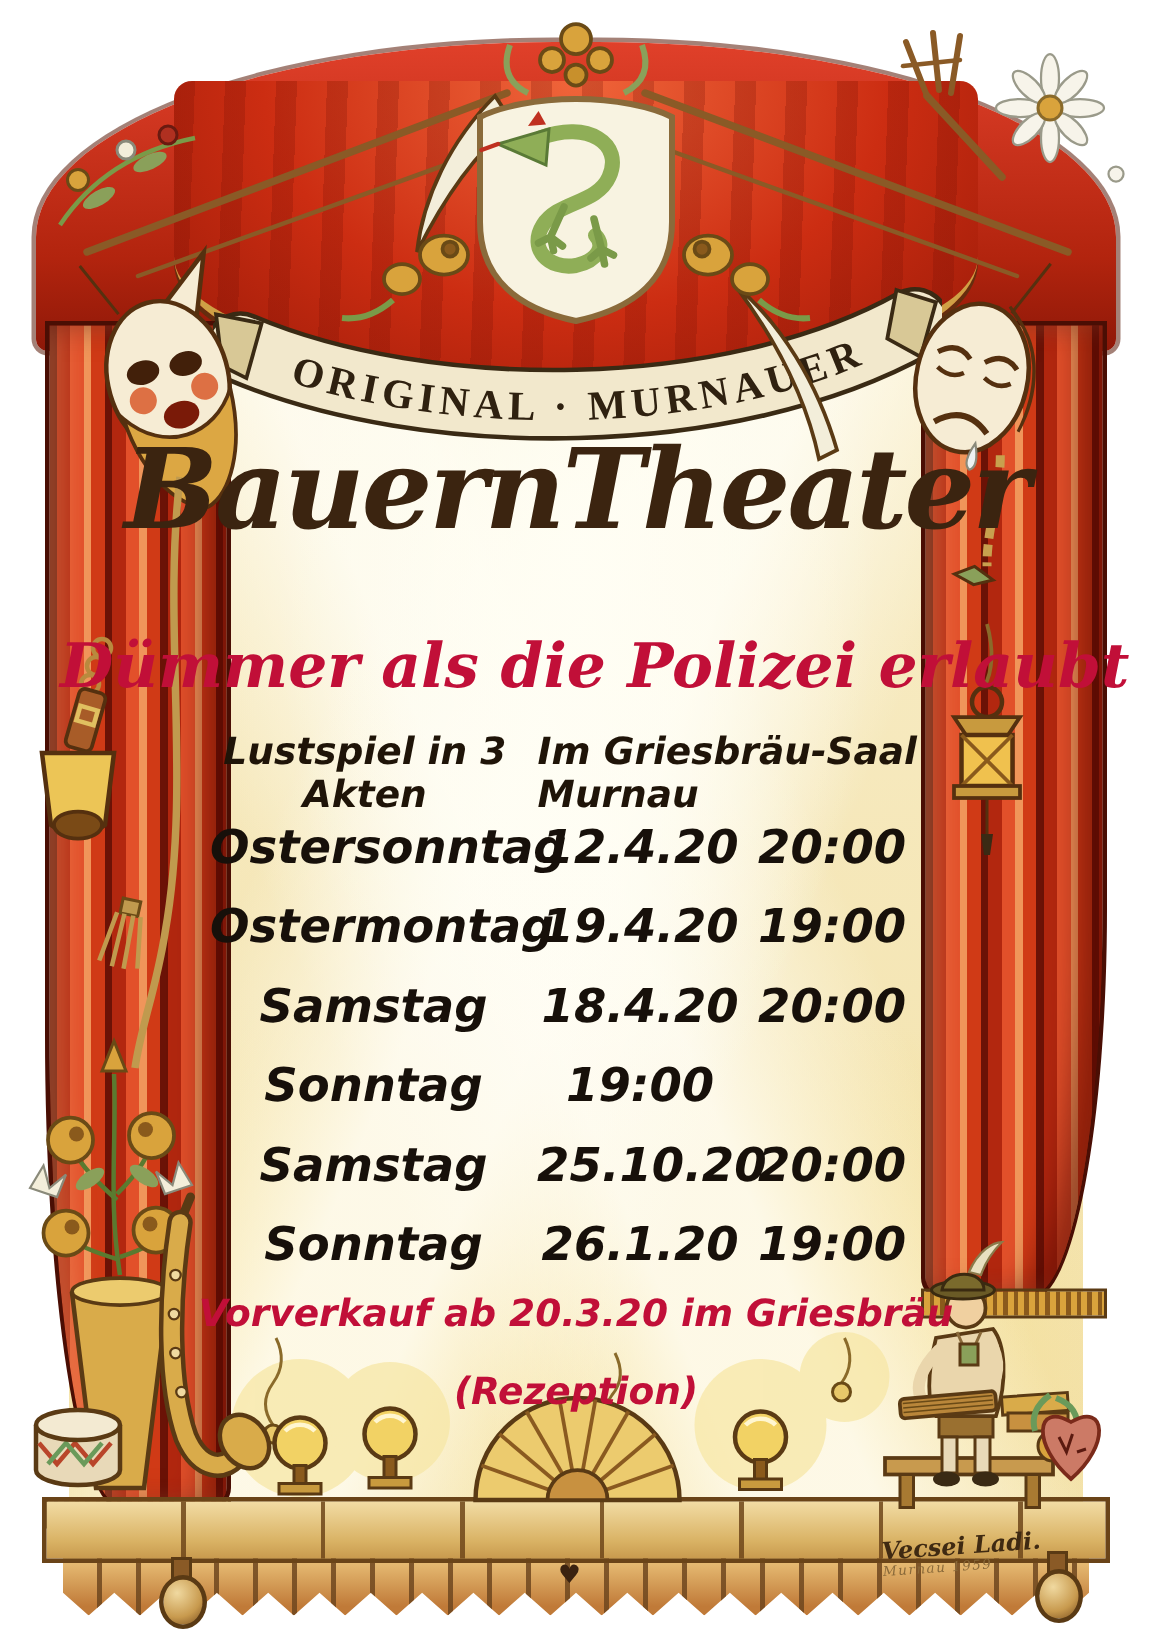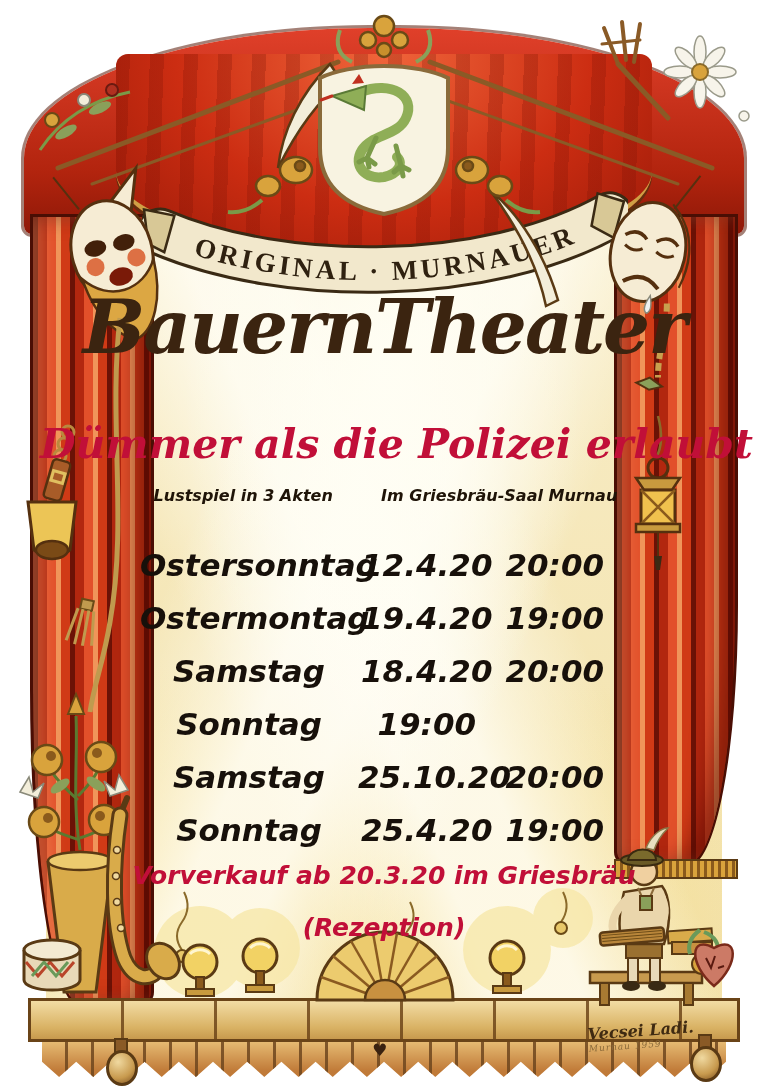--- a/index.html
+++ b/index.html
@@ -41,23 +41,23 @@
   .curtain-right{right:30px;height:646px;border-radius:0 0 40% 14px;}
 
   
   .theater-name{left:60px;right:60px;top:290px;z-index:50;text-align:center;
     font-family:"DejaVu Serif",serif;font-style:italic;font-weight:bold;
     font-size:74px;line-height:1;color:#3b2410;letter-spacing:-2px;}
   .play-title{left:40px;right:40px;top:420px;z-index:50;text-align:center;white-space:nowrap;
     font-family:"DejaVu Serif",serif;font-style:italic;font-weight:bold;
     font-size:41px;color:#c10f38;}
   .subtitle-row{left:128px;right:128px;top:486px;z-index:50;display:flex;
-    font-style:italic;font-weight:bold;font-size:16px;color:#1f1408;}
+    font-style:italic;font-weight:bold;font-size:25px;color:#1f1408;}
   .subtitle-row .genre{width:45%;text-align:center;}
-  .subtitle-row .venue{width:55%;text-align:center;}
+  .subtitle-row .venue{width:55%;}
 
   .schedule{left:140px;top:538px;width:474px;z-index:50;}
   .schedule .row{display:grid;grid-template-columns:46% 29% 25%;height:53px;align-items:center;
     font-style:italic;font-weight:bold;font-size:31px;color:#17100a;}
   .schedule .row span{text-align:center;}
 
   .presale{left:60px;right:60px;top:850px;z-index:50;text-align:center;
     font-style:italic;font-weight:bold;font-size:25px;line-height:52px;color:#c10f38;}
 
   
@@ -398,21 +398,21 @@
       <span>Sonntag</span>
       <span>19:00</span>
     </div>
     <div class="row">
       <span>Samstag</span>
       <span>25.10.20</span>
       <span>20:00</span>
     </div>
     <div class="row">
       <span>Sonntag</span>
-      <span>25.4.20</span>
+      <span>26.1.20</span>
       <span>19:00</span>
     </div>
   </div>
 
   <div class="abs presale">
     <div>Vorverkauf ab 20.3.20 im Griesbräu</div>
     <div>(Rezeption)</div>
   </div>
 
   <div class="abs planks"></div>

